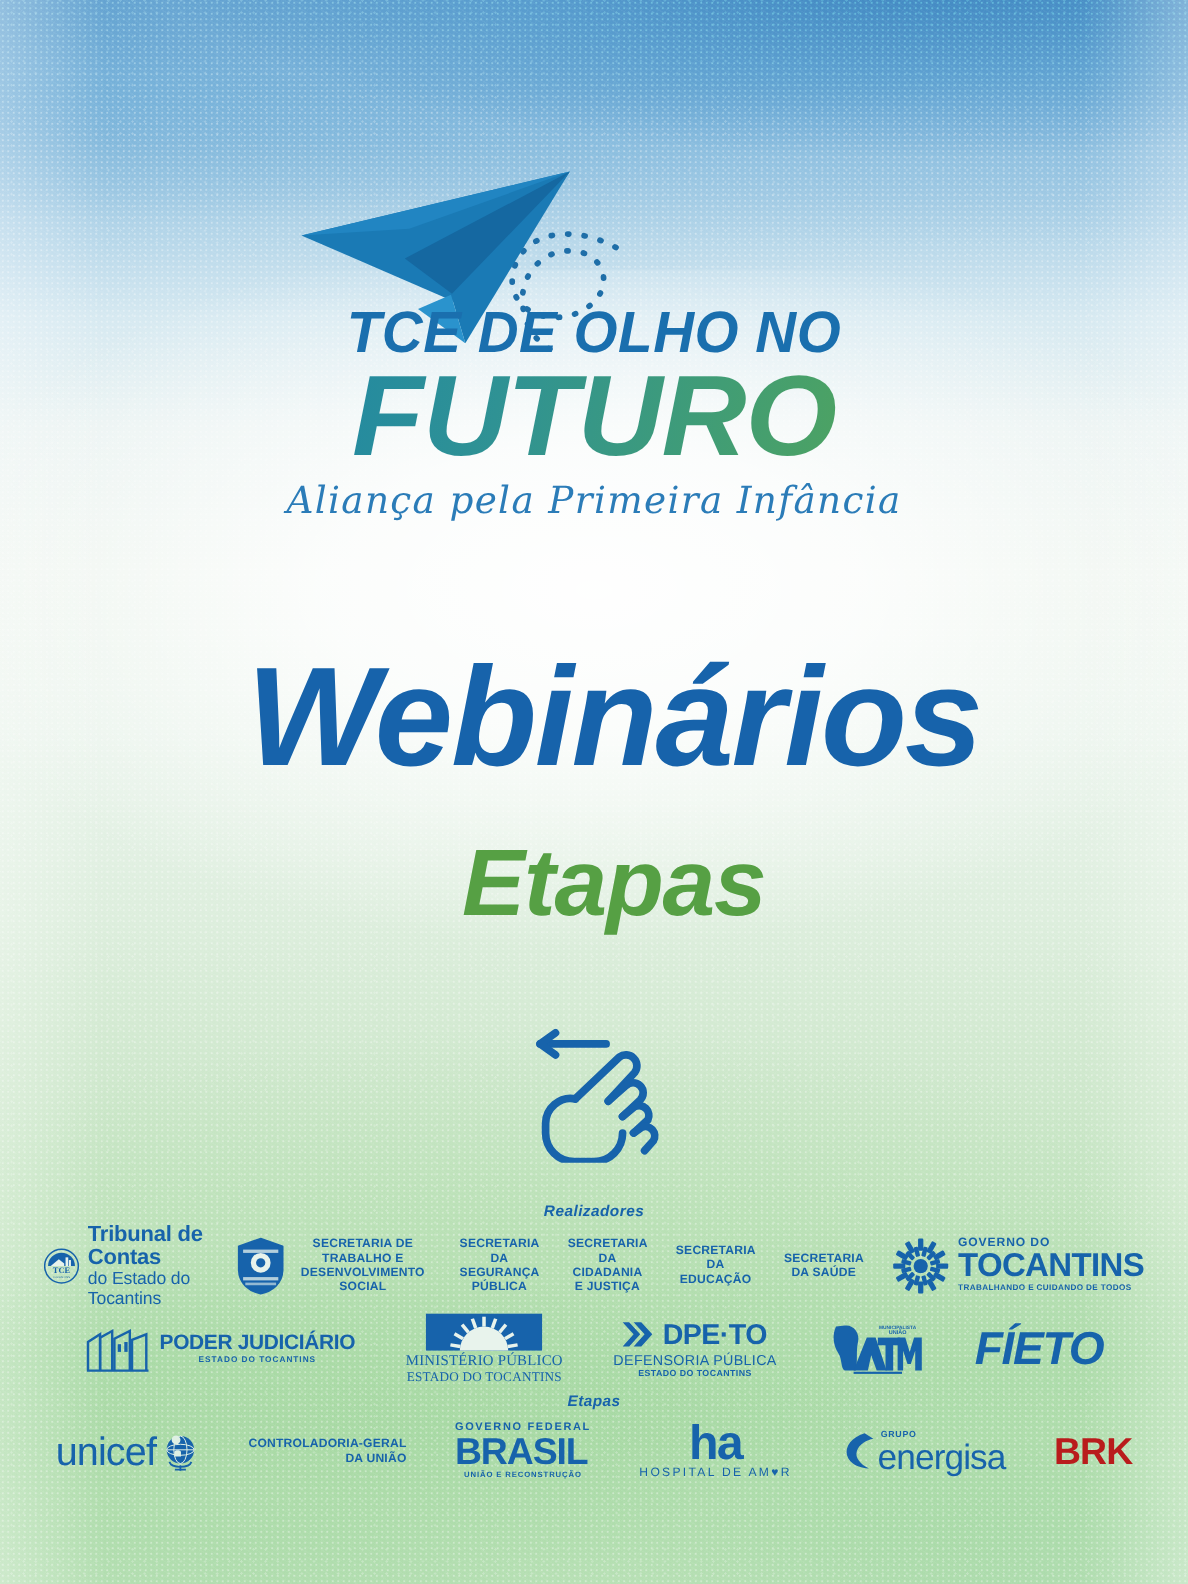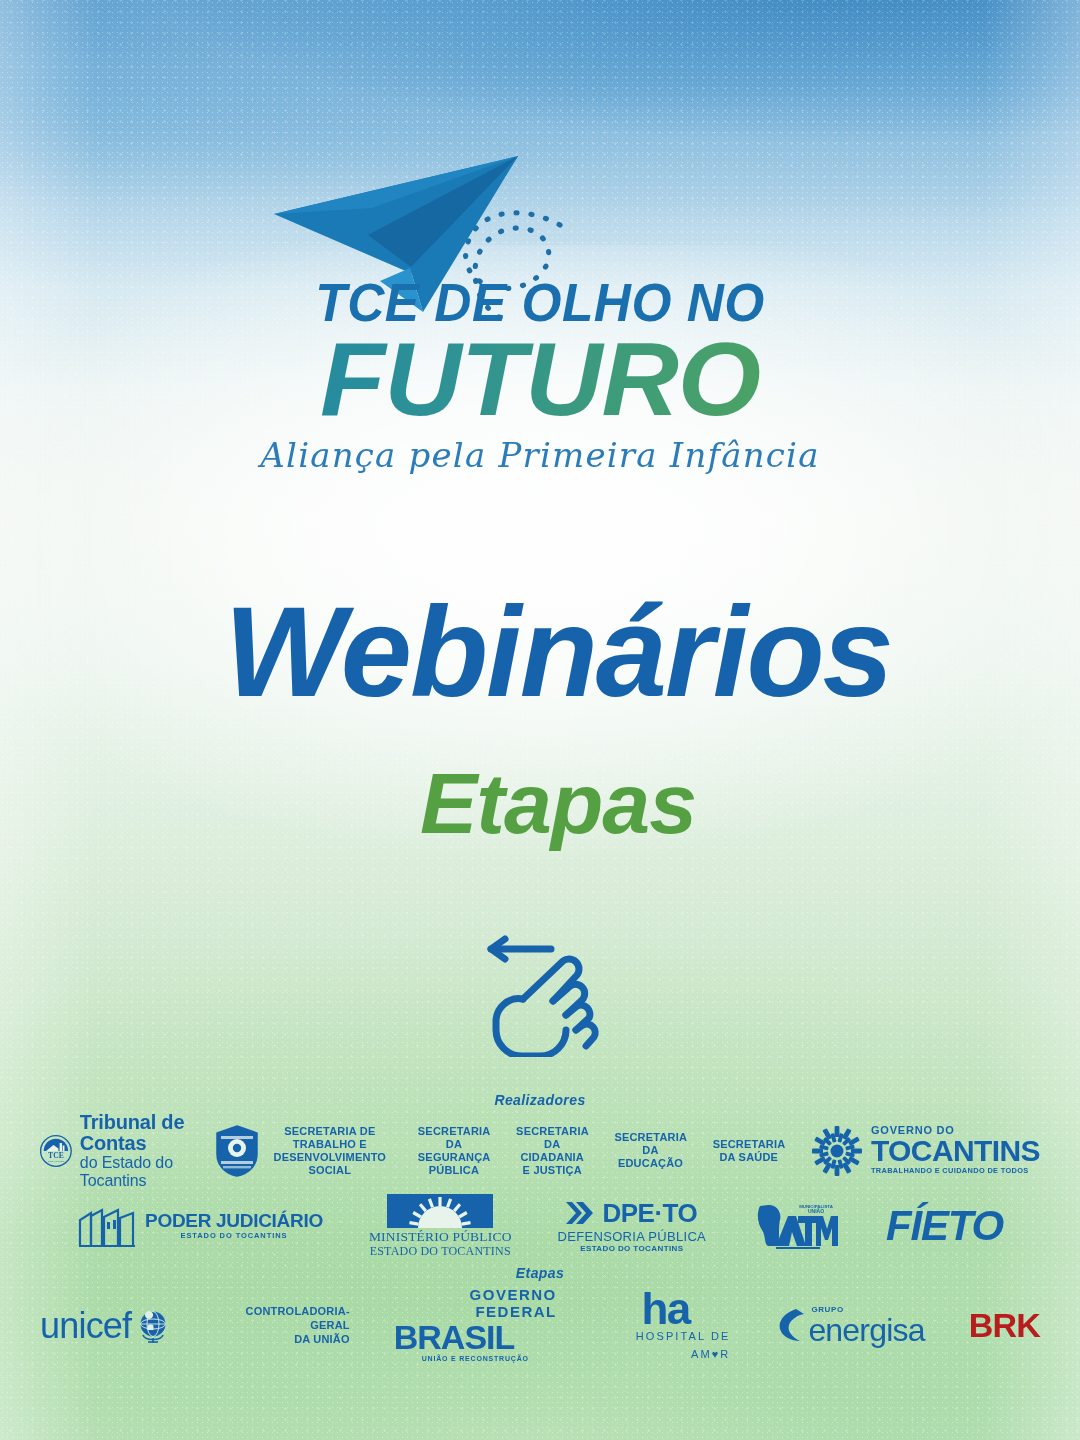--- a/index.html
+++ b/index.html
@@ -254,21 +254,21 @@
   .dpe-text .l1 { font-size: 13px; font-weight: normal; color: #1763ab; letter-spacing: 0.3px; line-height: 1.15; text-align: left;}
   .dpe-text .l2 { font-size: 8px; font-weight: bold; color: #1763ab; letter-spacing: 0.4px; line-height: 1.3; text-align: center;}
 
   .fieto-text { font-size: 42px; font-weight: bold; font-style: italic; color: #1763ab; letter-spacing: -1.2px; }
 
   .unicef-text { font-size: 36px; color: #1763ab; letter-spacing: -0.8px; font-weight: normal; }
 
   .cgu-text { font-size: 11px; font-weight: bold; color: #1763ab; text-align: right; line-height: 1.25; letter-spacing: 0.2px;}
   .cgu-text .b2 { font-weight: bold; }
 
-  .brasil .l1 { font-size: 15px; font-weight: bold; color: #1763ab; letter-spacing: 1.5px; text-align: right; line-height: 1.1;}
+  .brasil .l1 { font-size: 10px; font-weight: bold; color: #1763ab; letter-spacing: 1.5px; text-align: left; line-height: 1.1;}
   .brasil .l2 { font-size: 34px; font-weight: bold; color: #1763ab; letter-spacing: -1px; line-height: 1; }
   .brasil .l3 { font-size: 7px; font-weight: bold; color: #1763ab; letter-spacing: 0.8px; text-align: center; line-height: 1.5;}
 
   .ha-text .l1 { font-size: 44px; font-weight: bold; color: #1763ab; line-height: 0.9; letter-spacing: -1.5px; text-align: center;}
   .ha-text .l2 { font-size: 11px; color: #1763ab; letter-spacing: 2.1px; line-height: 1.6; text-align: right;}
 
   .energisa-text { font-size: 32px; color: #1763ab; letter-spacing: -0.8px; }
   .energisa-sup { font-size: 8px; font-weight: bold; letter-spacing: 0.6px; color: #1763ab; line-height: 1; }
 
   .brk-text { font-size: 34px; font-weight: bold; color: #b91c1c; letter-spacing: -0.8px; }

